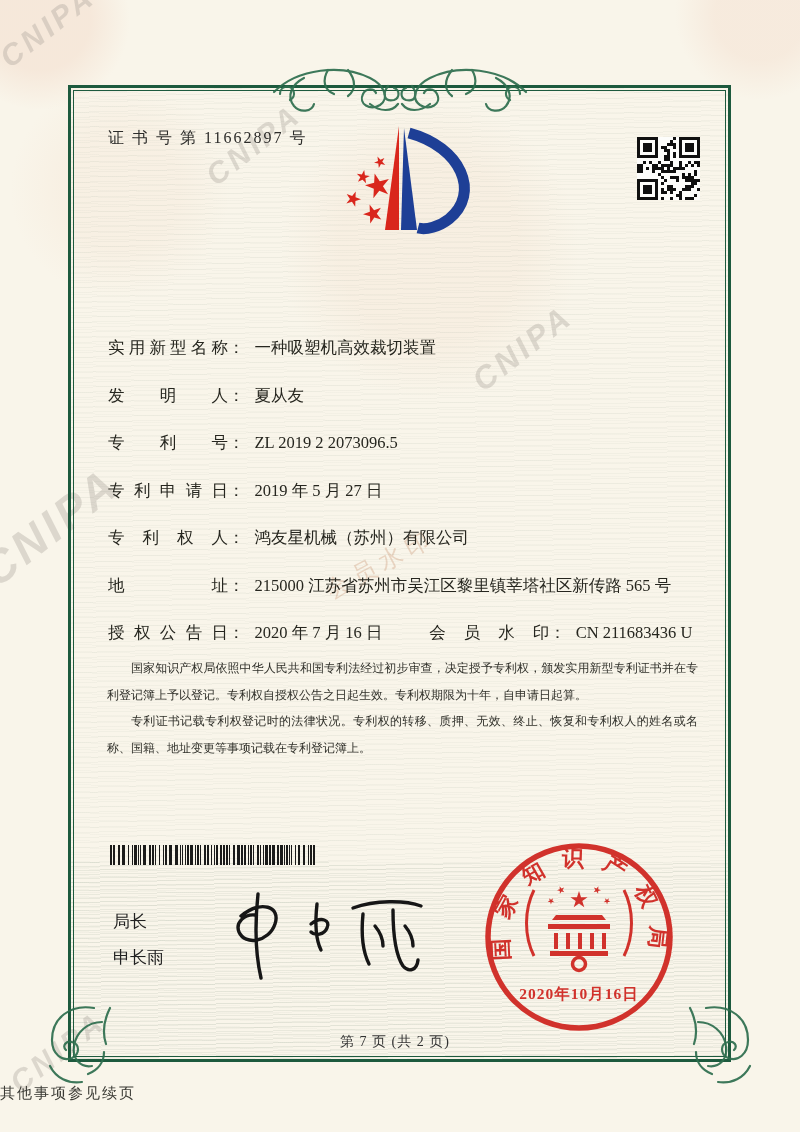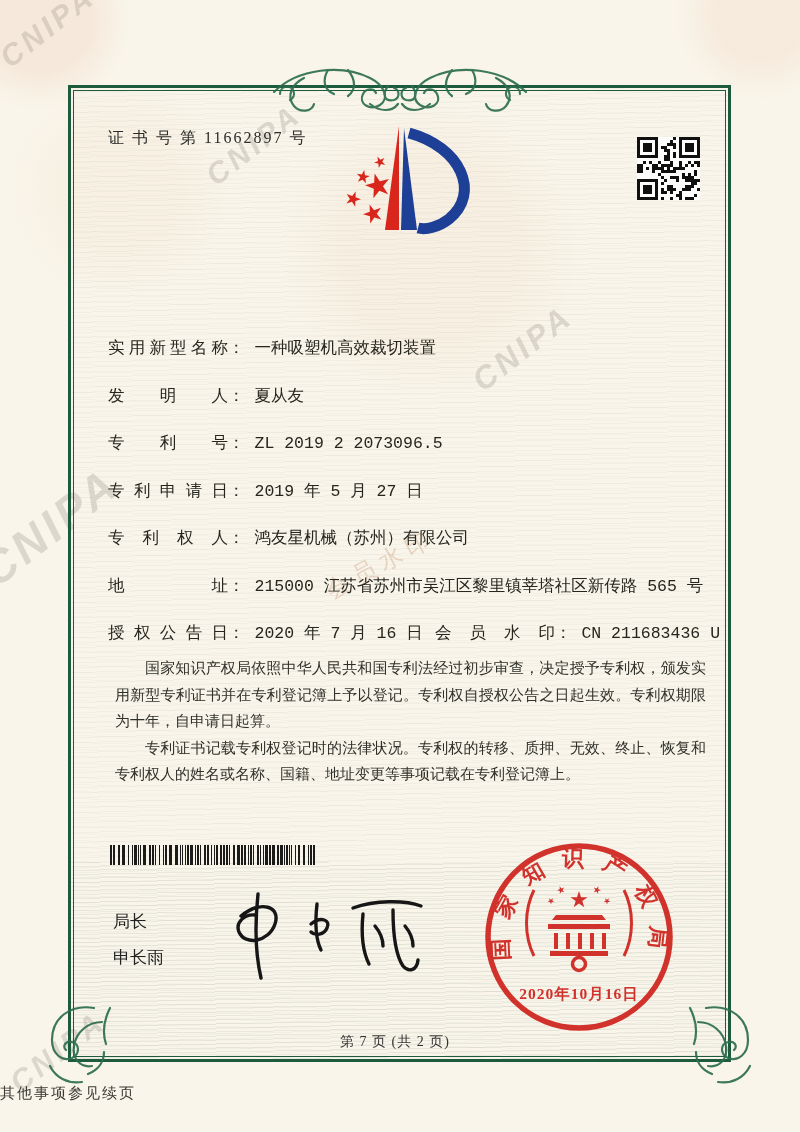--- a/index.html
+++ b/index.html
@@ -26,28 +26,28 @@
   
   .wm{position:absolute;font-family:"Liberation Sans",sans-serif;font-weight:bold;font-style:italic;
       color:rgba(160,155,145,.33);letter-spacing:4px;transform:rotate(-38deg);pointer-events:none;}
   .wm-member{position:absolute;color:rgba(195,135,98,.30);font-size:24px;letter-spacing:6px;
       transform:rotate(-28deg);pointer-events:none;font-family:"Liberation Serif",serif;}
   
   .cert-no{left:108px;top:128px;font-size:16px;letter-spacing:2px;color:#2c2c2a;}
   .title{left:0;top:237px;width:800px;text-align:center;font-size:36px;font-weight:bold;
          letter-spacing:8px;color:#1b1b19;}
   
-  .fields{left:108px;top:337px;width:600px;font-size:16.5px;color:#26261f;font-family:Liberation Mono, monospace;}
+  .fields{left:108px;top:337px;width:600px;font-size:16.5px;color:#26261f;}
   .frow{height:23px;margin-bottom:24.5px;white-space:nowrap;}
   .flabel{display:inline-block;width:120px;text-align:justify;text-align-last:justify;vertical-align:top;}
   .colon{margin-right:10px;}
   .pair1{display:inline-block;width:317px;}
   
-  .paras{left:107px;top:655px;width:591px;font-size:15px;line-height:26.5px;color:#30302a;
-         text-align:justify;margin-left:8px;}
+  .paras{left:107px;top:655px;width:591px;font-size:12px;line-height:26.5px;color:#30302a;
+         text-align:justify;}
   .paras p{margin:0;text-indent:2em;}
   
   .barcode{left:110px;top:845px;width:205px;height:20px;}
   .barcode span{position:absolute;top:0;bottom:0;background:#1b1b1a;}
   
   .qr{left:637px;top:137px;width:63px;height:63px;background:#fdfdfb;}
   .qr b{position:absolute;width:3px;height:3px;background:#101010;}
   
   .sig-role{left:113px;top:910px;font-size:17px;color:#222;}
   .sig-name{left:113px;top:946px;font-size:17px;color:#222;}

